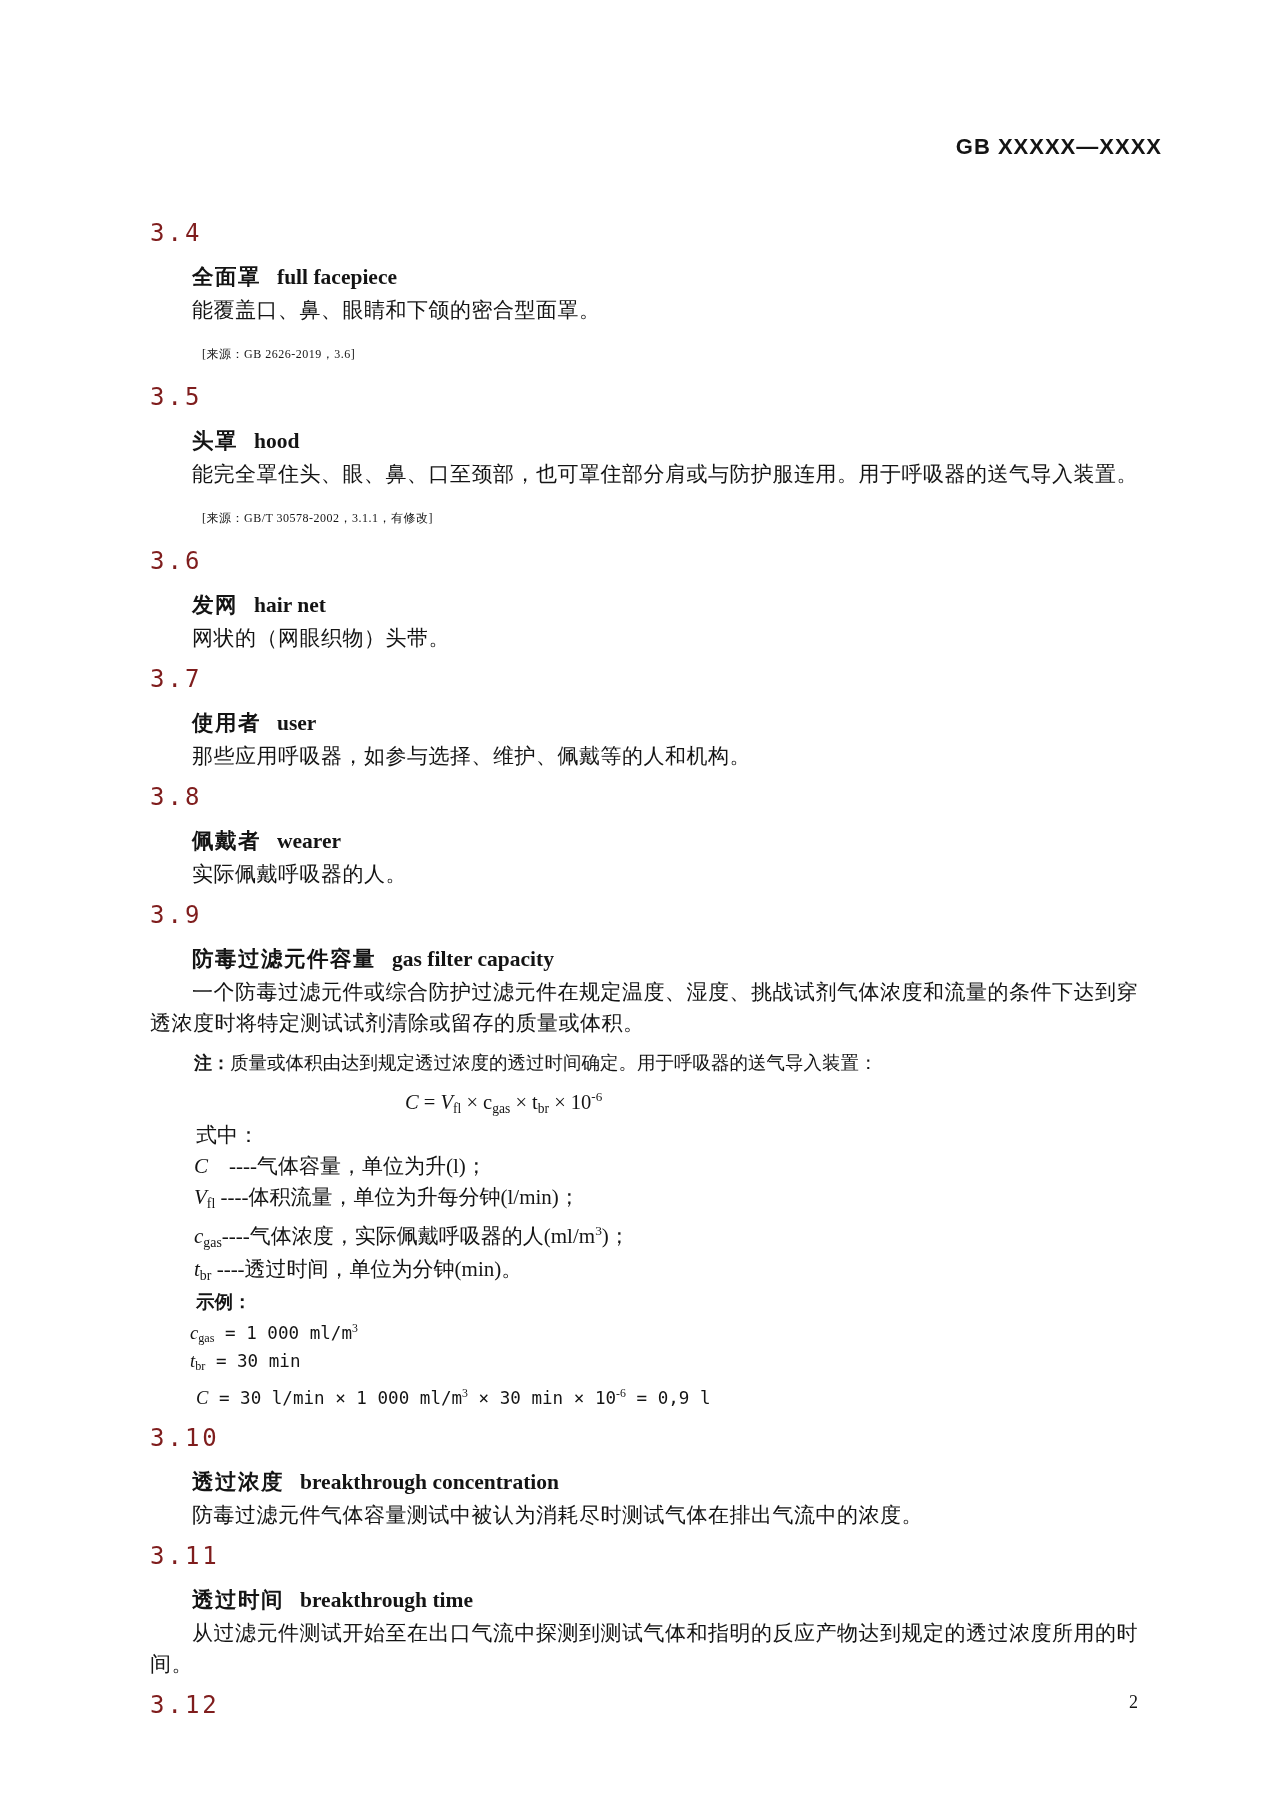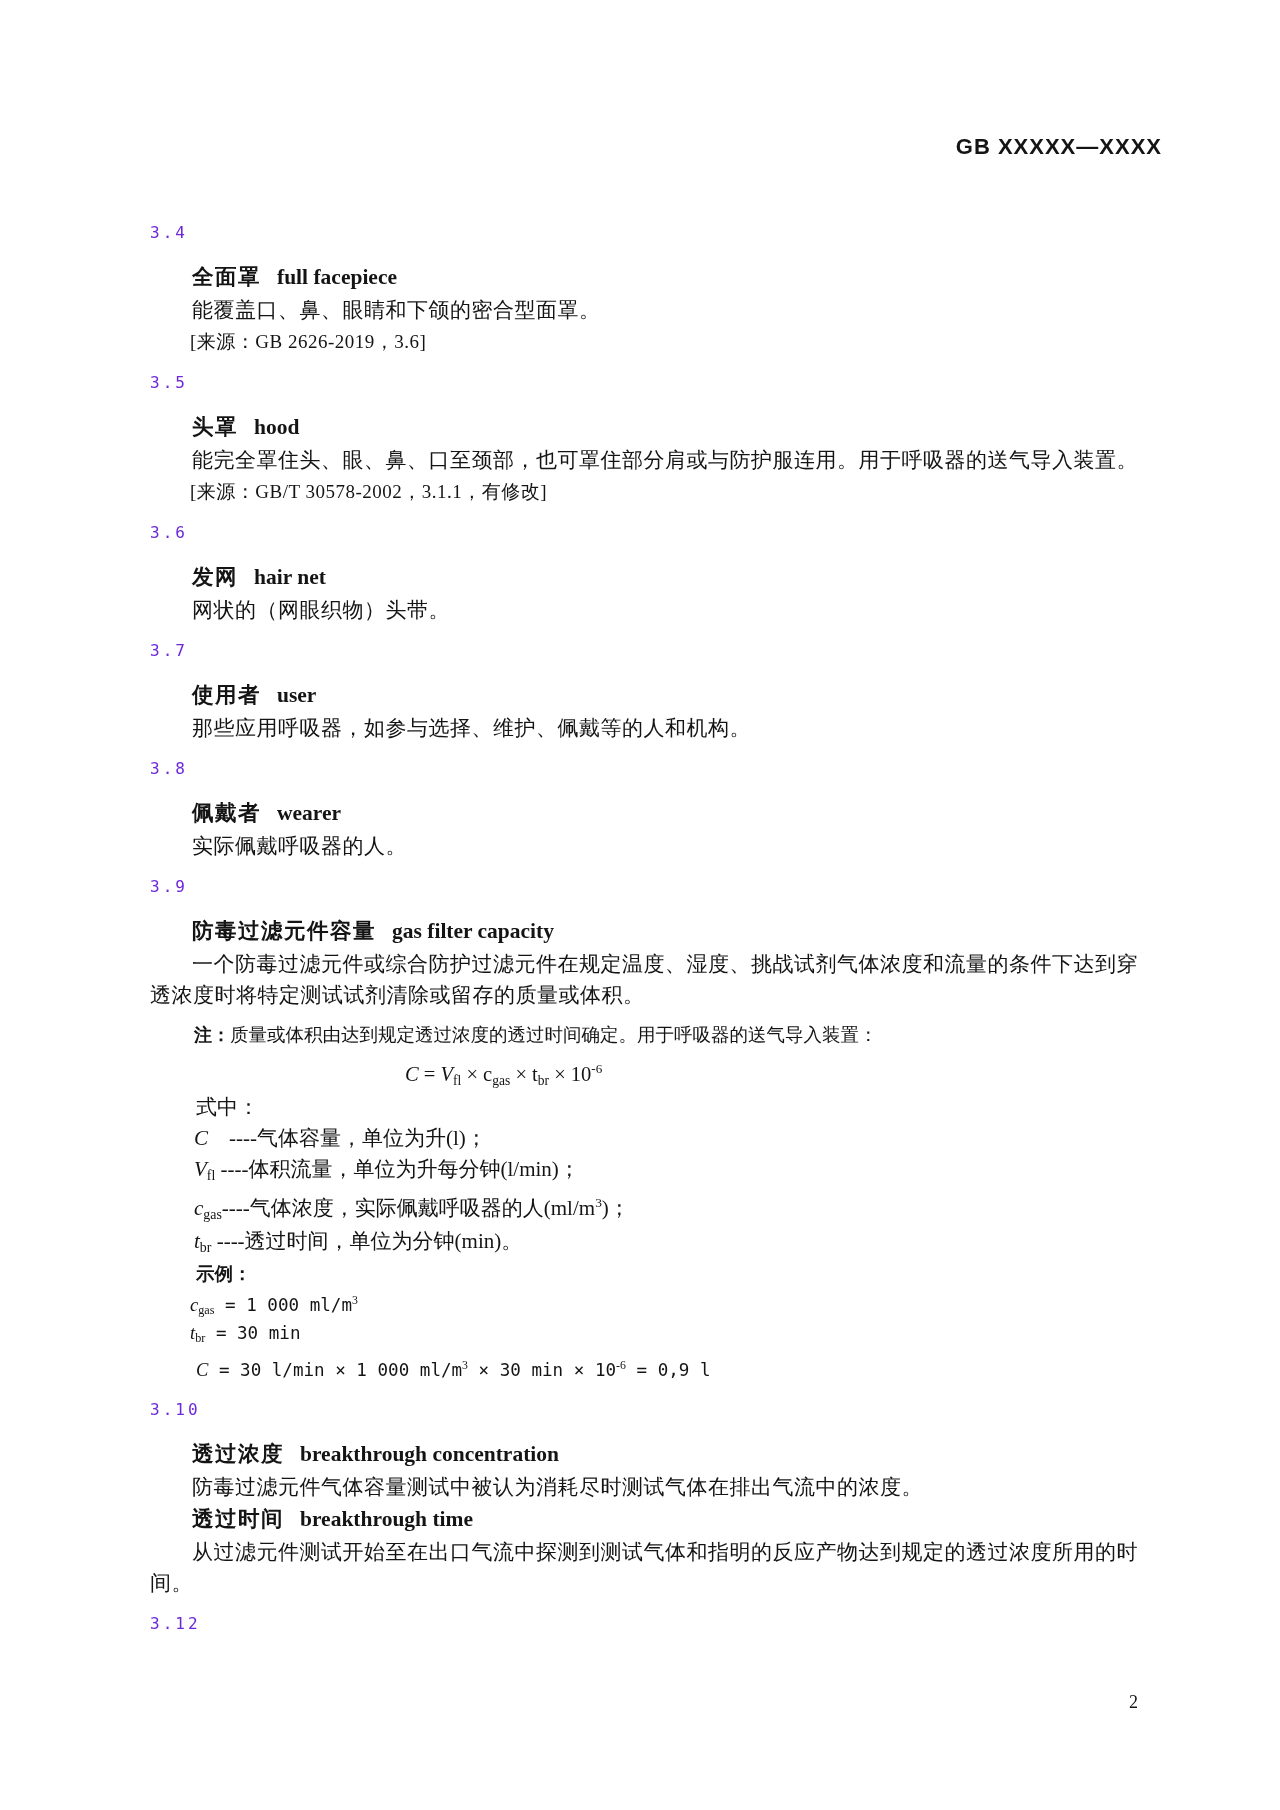--- a/index.html
+++ b/index.html
@@ -26,25 +26,25 @@
     white-space:pre;
   }
   .content{
     position:absolute;
     left:150px;
     top:208px;
     width:1005px;
   }
   .sec-num{
     font-family:"DejaVu Sans Mono", monospace;
-    font-size:16px;
+    font-size:24px;
     letter-spacing:3px;
     line-height:30px;
     margin:10px 0 13px 0;
-    color:#6d28d9;
+    color:#7f1d1d;
   }
   .term-line{
     padding-left:42px;
     line-height:33px;
     margin:0;
   }
   .term-cn{
     font-family:"Liberation Sans", sans-serif;
     font-weight:700;
     font-size:21.5px;
@@ -57,22 +57,22 @@
     margin-left:16px;
   }
   .body-para{
     margin:0;
     font-size:21px;
     letter-spacing:0.5px;
     line-height:31px;
     text-indent:42px;
   }
   .source-line{
-    margin:0;
-    font-size:19px;
+    margin:12px;
+    font-size:12px;
     letter-spacing:0.5px;
     line-height:32px;
     padding-left:40px;
     white-space:pre-wrap;
   }
   .note-line{
     margin-top:9px;
     font-size:18.5px;
     line-height:30px;
     padding-left:44px;
@@ -206,20 +206,21 @@
 
     <section class="sec">
       <div class="sec-num">3.10</div>
       <div class="term-line">
         <span class="term-cn">透过浓度</span><span class="term-en">breakthrough concentration</span>
       </div>
       <p class="body-para">防毒过滤元件气体容量测试中被认为消耗尽时测试气体在排出气流中的浓度。</p>
     </section>
 
     <section class="sec">
+      <div class="sec-num">3.11</div>
       <div class="term-line">
         <span class="term-cn">透过时间</span><span class="term-en">breakthrough time</span>
       </div>
       <p class="body-para">从过滤元件测试开始至在出口气流中探测到测试气体和指明的反应产物达到规定的透过浓度所用的时间。</p>
     </section>
 
     <section class="sec">
       <div class="sec-num">3.12</div>
     </section>
 

